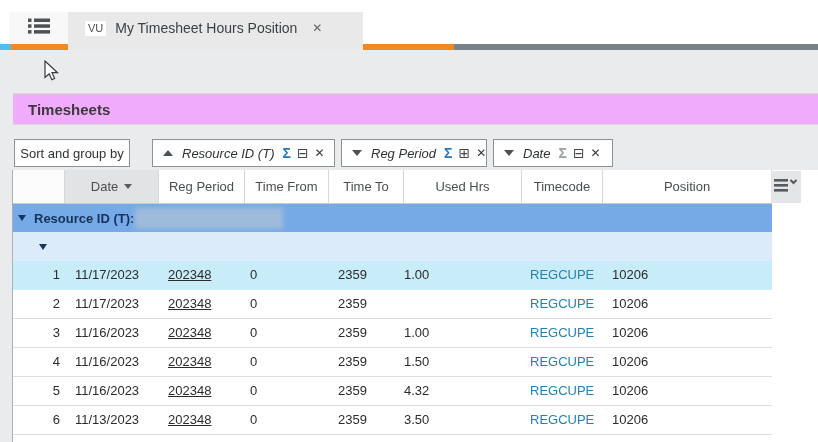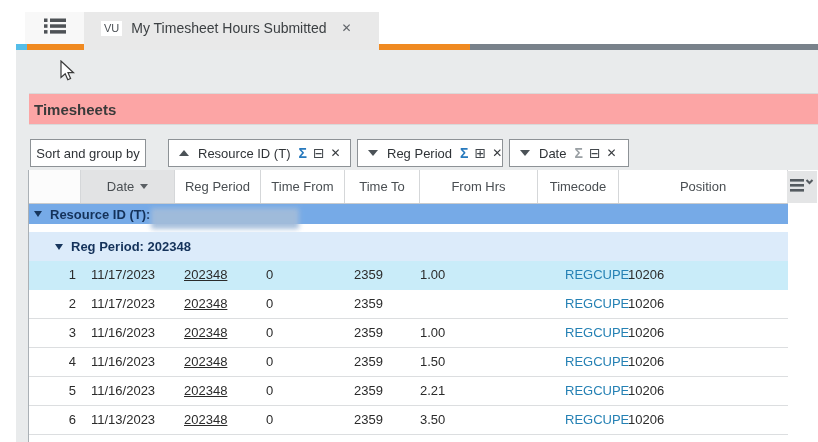--- a/index.html
+++ b/index.html
@@ -2,21 +2,21 @@
 <html><head>
 <meta charset="utf-8">
 <style>
   html,body{margin:0;padding:0;}
   #screen{
     position:relative;width:818px;height:442px;overflow:hidden;
     background:#ffffff;
     font-family:"Liberation Sans","DejaVu Sans",sans-serif;
     -webkit-font-smoothing:antialiased;
   }
-  .abs{position:absolute;margin-left:16px;}
+  .abs{position:absolute;}
 
   
   #menu-btn{left:9px;top:12px;width:59px;height:32px;background:#f8f8f8;
     display:flex;align-items:center;justify-content:center;}
   #tab{left:68px;top:12px;width:295px;height:32px;background:#e9e9e9;
     display:flex;align-items:center;padding-left:17px;box-sizing:border-box;}
   .vu-badge{background:#ffffff;color:#4b5055;font-size:11px;padding:1px 3px;line-height:13px;}
   .tab-title{font-size:14px;color:#3c4043;margin-left:9px;white-space:nowrap;}
   .tab-close{margin-left:15px;color:#5f6368;font-size:12px;line-height:12px;}
 
@@ -24,33 +24,33 @@
   .bar{top:44px;height:6px;}
   #bar-cyan{left:0;width:11px;background:#55bde8;}
   #bar-orange1{left:11px;width:57px;background:#f08a21;}
   #bar-tabgap{left:68px;width:295px;background:#e9e9e9;}
   #bar-orange2{left:363px;width:91px;background:#f08a21;}
   #bar-slate{left:454px;width:364px;background:#79828b;}
 
   
   #body-bg{left:0;top:50px;width:818px;height:392px;background:#e9ebec;}
 
-  #panel-title-band{left:13px;top:93px;width:805px;height:32px;background:#fca5a5;
+  #panel-title-band{left:13px;top:93px;width:805px;height:32px;background:#f0abfc;
     border-top:1px solid #d9d9d9;border-bottom:1px solid #d9d9d9;box-sizing:border-box;
-    display:flex;align-items:center;padding-left:5px;}
+    display:flex;align-items:center;padding-left:15px;}
   #panel-title-band .t{font-size:15px;font-weight:bold;color:#3a3a3a;}
 
   
   .tbtn{top:139px;height:28px;box-sizing:border-box;background:#ffffff;
     border:1px solid #8d9296;display:flex;align-items:center;font-size:13px;color:#2f3337;}
   #btn-sort{left:14px;width:116px;justify-content:center;}
   #pill-1{left:152px;width:183px;padding:0 10px;}
   #pill-2{left:341px;width:146px;padding:0 10px;}
   #pill-3{left:493px;width:120px;padding:0 10px;}
-  .pill-lbl{margin:0 8px 0 9px;white-space:nowrap;}
+  .pill-lbl{margin:0 8px 0 9px;white-space:nowrap;font-style:italic;}
   .tri-up{width:0;height:0;border-left:5px solid transparent;border-right:5px solid transparent;
     border-bottom:6px solid #4b5257;}
   .tri-down{width:0;height:0;border-left:5px solid transparent;border-right:5px solid transparent;
     border-top:6px solid #4b5257;}
   .sigma{font-size:14px;font-weight:bold;color:#2779bd;margin-right:6px;}
   .sigma.inactive{color:#9aa0a4;}
   .sq-glyph{font-size:14px;color:#43484d;margin-right:6px;line-height:14px;}
   .pill-x{font-size:12px;font-weight:bold;color:#34383c;}
 
   
@@ -68,21 +68,21 @@
   .hc-tto{left:316px;width:75px;}
   .hc-uhrs{left:391px;width:118px;}
   .hc-tcode{left:509px;width:81px;}
   .hc-pos{left:590px;width:169px;}
   .hsort{width:0;height:0;border-left:4.5px solid transparent;border-right:4.5px solid transparent;
     border-top:5px solid #5a5f63;margin-left:6px;}
   #hmenu-btn{left:771px;top:171px;width:30px;height:32px;background:#e4e5e6;
     display:flex;align-items:center;justify-content:center;}
 
   
-  #grow-1{left:13px;top:204px;width:759px;height:20px;background:#76aae7;
+  #grow-1{left:13px;top:204px;width:759px;height:28px;background:#76aae7;
     display:flex;align-items:center;}
   #grow-2{left:13px;top:232px;width:759px;height:29px;background:#dcebfa;
     display:flex;align-items:center;}
   .gtri{width:0;height:0;border-left:4.5px solid transparent;border-right:4.5px solid transparent;
     border-top:6px solid #17365d;}
   #grow-1 .gtri{margin-left:5px;}
   #grow-2 .gtri{margin-left:26px;}
   .gtxt{font-size:13px;font-weight:bold;color:#14325a;margin-left:8px;white-space:nowrap;}
   #redacted{position:absolute;left:122px;top:4px;width:148px;height:21px;background:#a2bcda;
     filter:blur(2.5px);opacity:.95;border-radius:2px;}
@@ -92,21 +92,21 @@
     box-sizing:border-box;}
   .drow.selected{background:#c9ecf9;border-bottom:1px solid #c9ecf9;}
   .dcell{position:absolute;top:0;height:28px;line-height:28px;font-size:13px;color:#2b2b2b;
     white-space:nowrap;}
   .dc-num{left:0;width:47px;text-align:right;}
   .dc-date{left:62px;}
   .dc-reg{left:155px;text-decoration:underline;}
   .dc-tfrom{left:237px;}
   .dc-tto{left:325px;}
   .dc-uhrs{left:391px;width:114px;text-align:left;}
-  .dc-tcode{left:536px;color:#2581b4;}
+  .dc-tcode{left:517px;color:#2581b4;}
   .dc-pos{left:599px;}
 
   #cursor{left:44px;top:60px;}
 </style>
 </head>
 <body>
 
 <div id="screen">
 
   <div class="abs" id="menu-btn">
@@ -119,21 +119,21 @@
             <rect x="6" y="7.3" width="16" height="3.5"></rect>
           <rect x="0" y="13.1" width="3.5" height="3.5"></rect>
             <rect x="6" y="13.1" width="16" height="3.5"></rect>
         </g>
       </svg>
     </span>
   </div>
 
   <div class="abs" id="tab">
     <span class="vu-badge">VU</span>
-    <span class="tab-title">My Timesheet Hours Submitted</span>
+    <span class="tab-title">My Timesheet Hours Position</span>
     <span class="tab-close">✕</span>
   </div>
 
   <div class="abs bar" id="bar-cyan"></div>
   <div class="abs bar" id="bar-orange1"></div>
   <div class="abs bar" id="bar-tabgap"></div>
   <div class="abs bar" id="bar-orange2"></div>
   <div class="abs bar" id="bar-slate"></div>
 
   <div class="abs" id="body-bg"></div>
@@ -175,21 +175,21 @@
 
   <div class="abs" id="ghead">
     <div class="hcell hc-num"></div>
     <div class="hcell hc-date">
       <span>Date</span>
       <span class="hsort"></span>
     </div>
     <div class="hcell hc-reg">Reg Period</div>
     <div class="hcell hc-tfrom">Time From</div>
     <div class="hcell hc-tto">Time To</div>
-    <div class="hcell hc-uhrs">From Hrs</div>
+    <div class="hcell hc-uhrs">Used Hrs</div>
     <div class="hcell hc-pos">Position</div>
     <div class="hcell hc-tcode">Timecode</div>
   </div>
   <div class="abs" id="hmenu-btn">
     <span>
       <svg width="25" height="17" viewBox="0 0 25 17">
         <g fill="#555b60">
           <rect x="0" y="2" width="14" height="2.6"></rect>
           <rect x="0" y="7" width="14" height="2.6"></rect>
           <rect x="0" y="12" width="14" height="2.6"></rect>
@@ -199,21 +199,20 @@
     </span>
   </div>
 
   <div class="abs" id="grow-1">
     <span class="gtri"></span>
     <span class="gtxt">Resource ID (T):</span>
     <span id="redacted"></span>
   </div>
   <div class="abs" id="grow-2">
     <span class="gtri"></span>
-    <span class="gtxt">Reg Period: 202348</span>
   </div>
 
   <div class="abs drow selected" style="top:261px">
     <span class="dcell dc-num">1</span>
     <span class="dcell dc-date">11/17/2023</span>
     <span class="dcell dc-reg">202348</span>
     <span class="dcell dc-tfrom">0</span>
     <span class="dcell dc-tto">2359</span>
     <span class="dcell dc-uhrs">1.00</span>
     <span class="dcell dc-tcode">REGCUPE</span>
@@ -247,21 +246,21 @@
     <span class="dcell dc-uhrs">1.50</span>
     <span class="dcell dc-tcode">REGCUPE</span>
     <span class="dcell dc-pos">10206</span>
   </div>
   <div class="abs drow" style="top:377px">
     <span class="dcell dc-num">5</span>
     <span class="dcell dc-date">11/16/2023</span>
     <span class="dcell dc-reg">202348</span>
     <span class="dcell dc-tfrom">0</span>
     <span class="dcell dc-tto">2359</span>
-    <span class="dcell dc-uhrs">2.21</span>
+    <span class="dcell dc-uhrs">4.32</span>
     <span class="dcell dc-tcode">REGCUPE</span>
     <span class="dcell dc-pos">10206</span>
   </div>
   <div class="abs drow" style="top:406px">
     <span class="dcell dc-num">6</span>
     <span class="dcell dc-date">11/13/2023</span>
     <span class="dcell dc-reg">202348</span>
     <span class="dcell dc-tfrom">0</span>
     <span class="dcell dc-tto">2359</span>
     <span class="dcell dc-uhrs">3.50</span>

